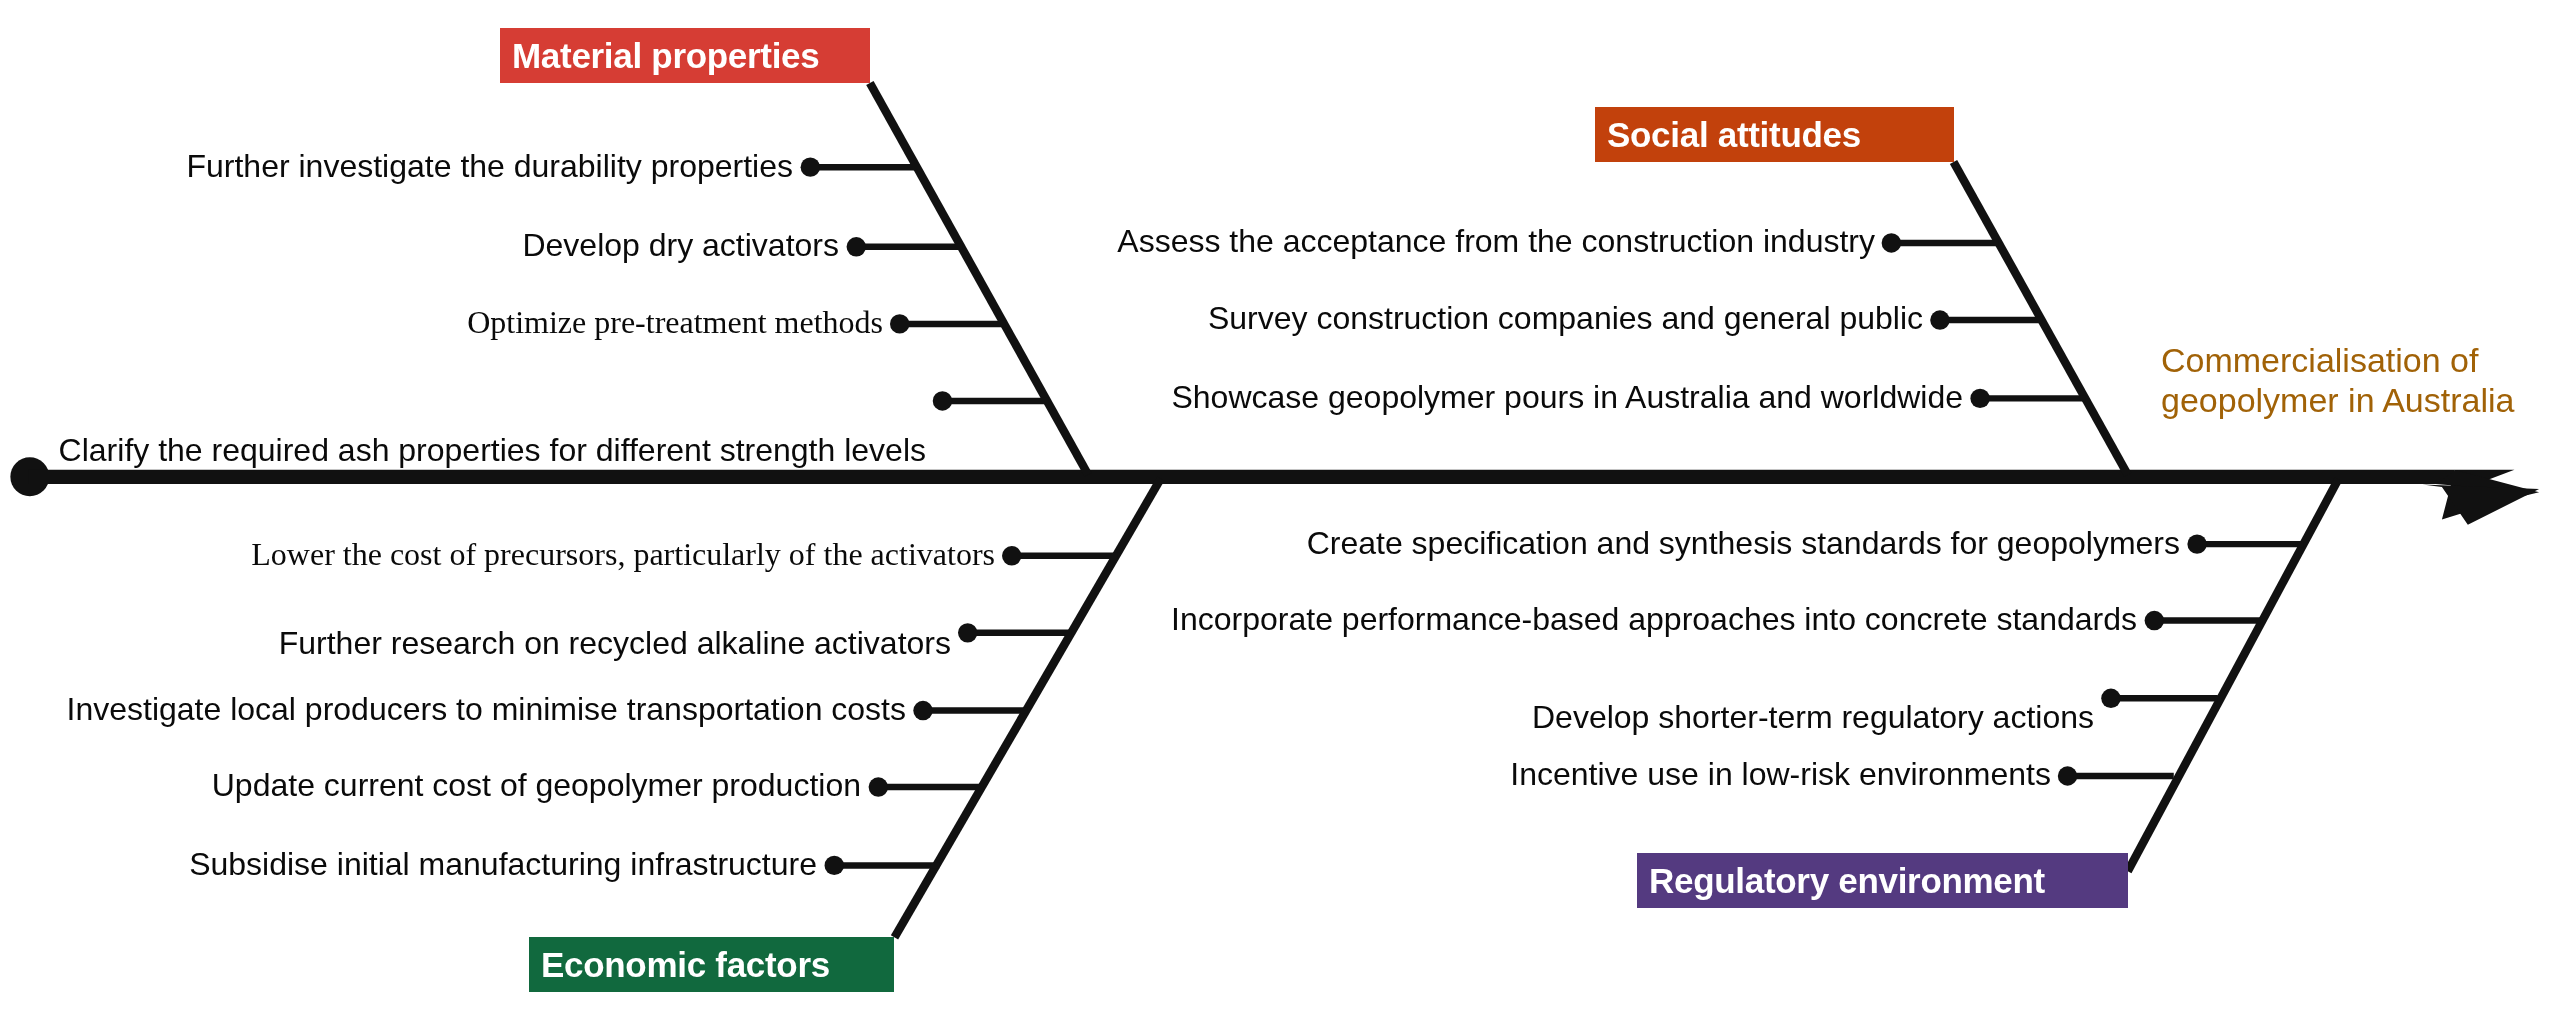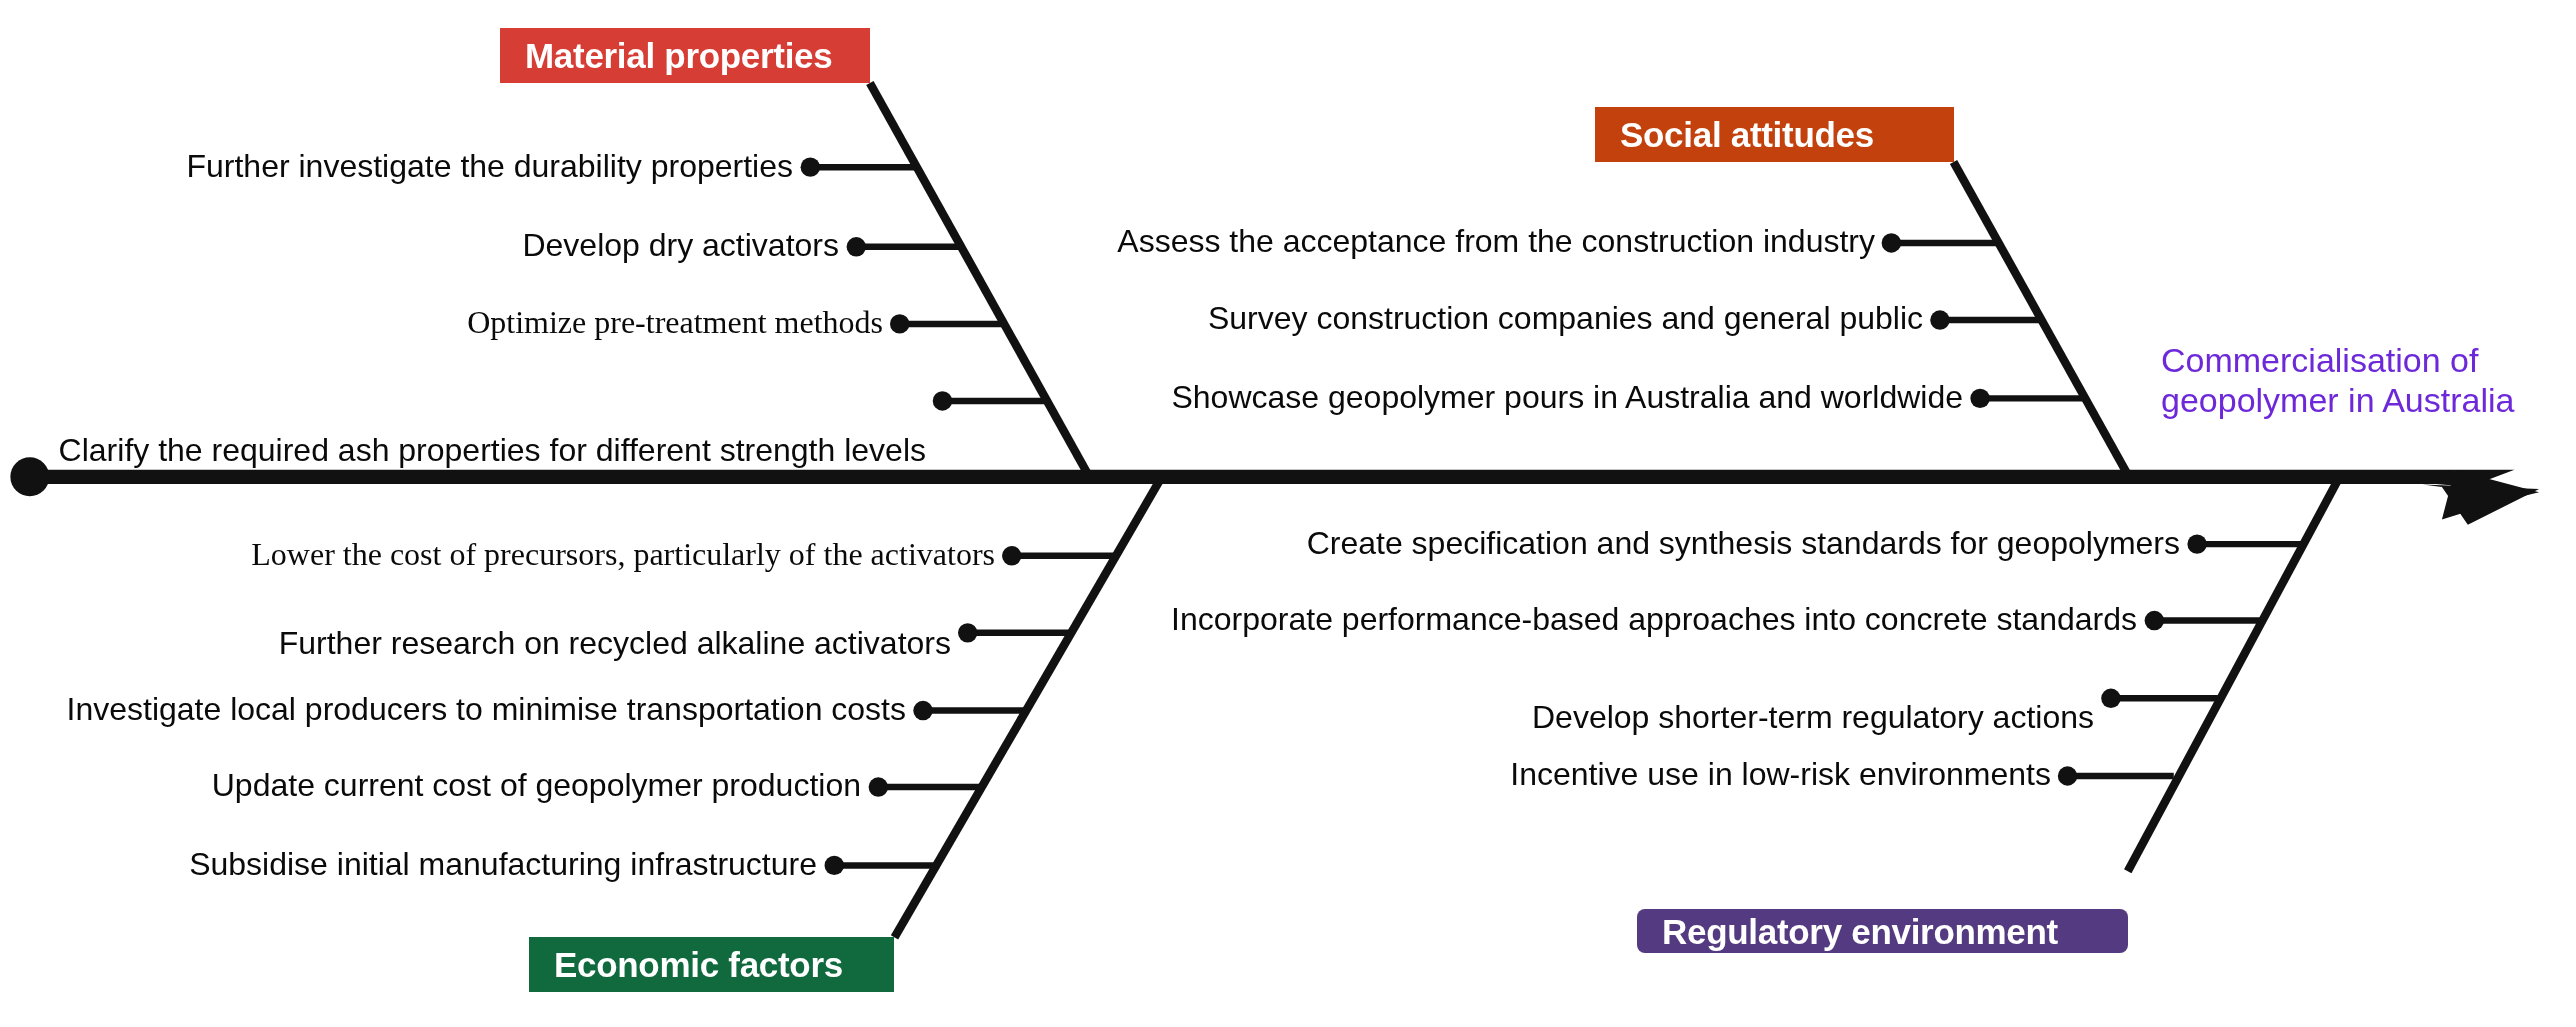--- a/index.html
+++ b/index.html
@@ -29,38 +29,38 @@
     font-family: "Liberation Sans", sans-serif;
     font-weight: bold;
     font-size: 35px;
     letter-spacing: -0.3px;
     line-height: 1;
     display: flex;
     align-items: center;
     justify-content: flex-start;
     white-space: nowrap;
     box-sizing: border-box;
-    padding: 0 25px;
+    padding: 0 12px;
   }
   .cause-text {
     position: absolute;
     font-family: "Liberation Sans", sans-serif;
     font-weight: normal;
     font-size: 32px;
     color: #0a0a0a;
     white-space: nowrap;
     line-height: 1;
     text-align: left;
   }
   .head-text {
     position: absolute;
     font-family: "Liberation Sans", sans-serif;
     font-weight: normal;
     font-size: 34px;
-    color: #6d28d9;
+    color: #a16207;
     line-height: 1.18;
     white-space: nowrap;
     text-align: left;
   }
   .head-text div { white-space: nowrap; }
 </style>
 </head>
 <body>
 
 <div id="stage">
@@ -133,21 +133,21 @@
   </div>
 
   <div class="cat-label" style="left:1595px; top:107px; width:359px; height:55px; background:#c2410c;">
     <span>Social attitudes</span>
   </div>
 
   <div class="cat-label" style="left:529px; top:937px; width:365px; height:55px; background:#11693E;">
     <span>Economic factors</span>
   </div>
 
-  <div class="cat-label" style="left:1637px; top:909px; width:491px; height:44px; background:#543A80;border-radius:8px;">
+  <div class="cat-label" style="left:1637px; top:853px; width:491px; height:55px; background:#543A80;">
     <span>Regulatory environment</span>
   </div>
 
   <div class="head-text" style="left:2161px; top:340px;">
     <div>Commercialisation of</div>
     <div>geopolymer in Australia</div>
   </div>
 
   <div class="cause-text" style="right:1783px; top:150px;">Further investigate the durability properties</div>
   <div class="cause-text" style="right:1737px; top:229px;">Develop dry activators</div>

